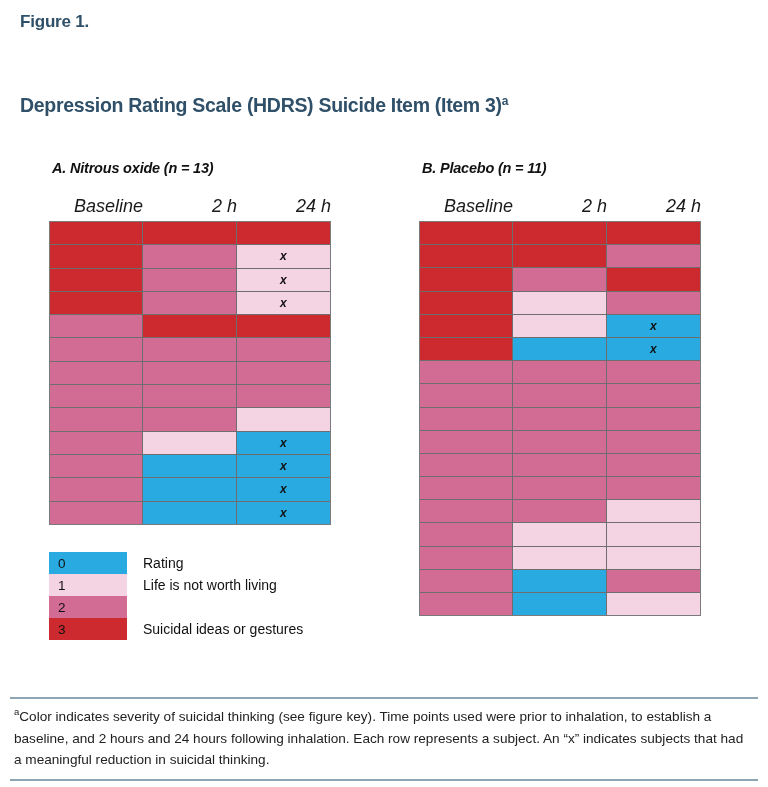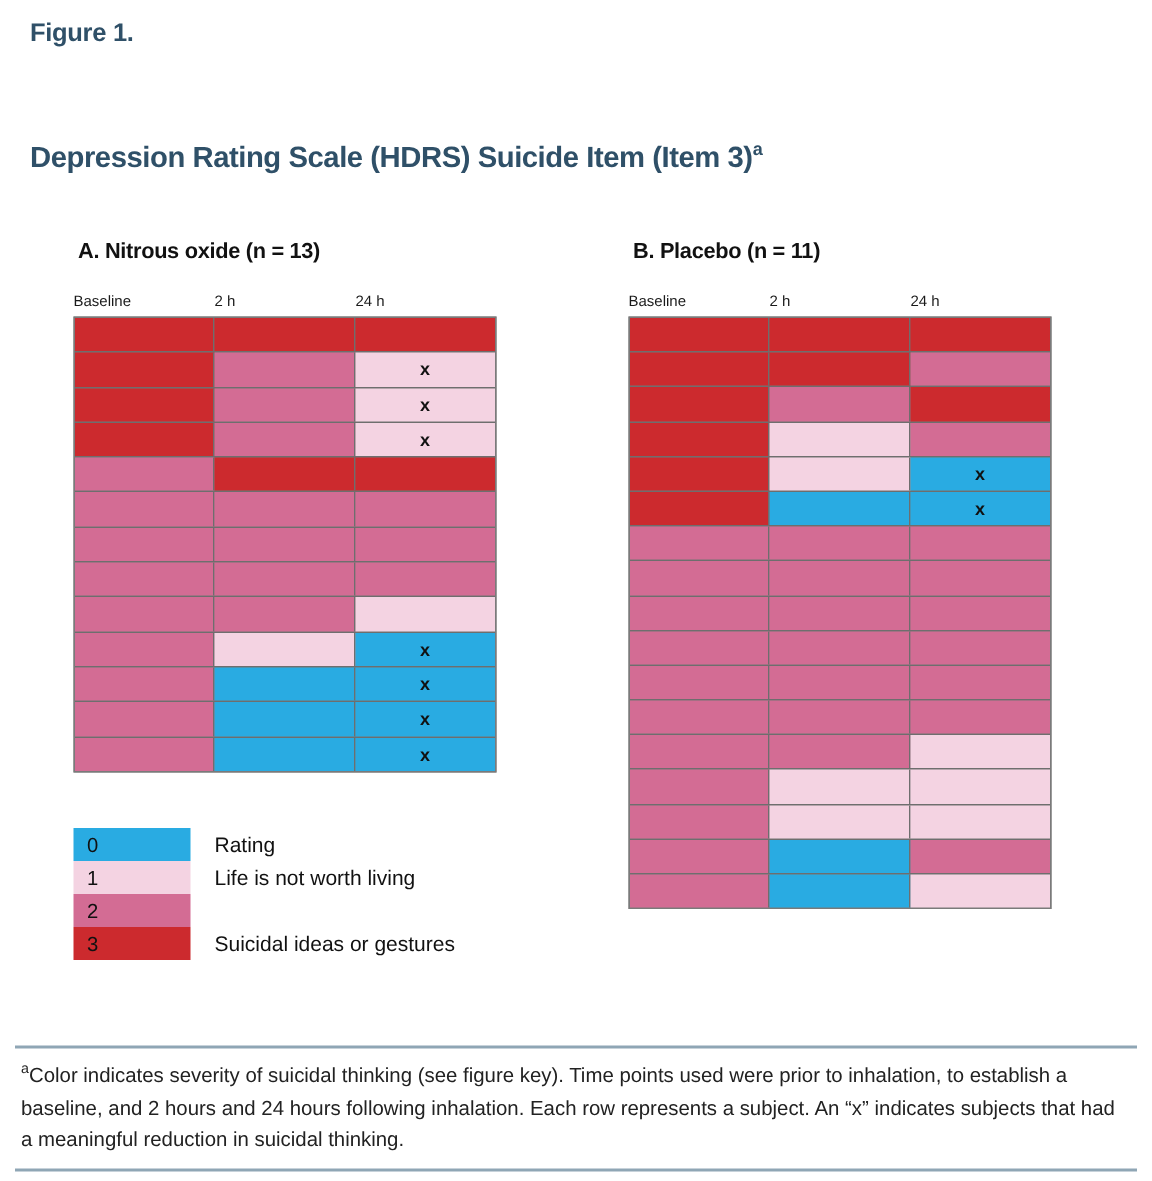--- a/index.html
+++ b/index.html
@@ -21,36 +21,36 @@
     letter-spacing:-0.2px;
   }
   #figure-title {
     position:absolute; left:20px; top:43px; width:720px;
     font-size:19.5px; font-weight:700; color:#2f5068;
     line-height:25px; letter-spacing:-0.3px;
   }
   #figure-title sup { font-size:12px; vertical-align:super; line-height:0; }
 
   
-  .panel { position:absolute; }
+  .panel { position:absolute;font-style:italic; }
   #panel-a { left:49px; top:160px; }
   #panel-b { left:419px; top:160px; }
 
   .panel-title {
     font-size:14.5px; font-weight:700; color:#111;
     margin:0 0 0 3px; letter-spacing:-0.2px; white-space:nowrap;
   }
 
   .col-headers {
     width:282px; display:flex; margin-top:20px;
   }
   .col-headers .col-head {
     flex:1 1 33.3333%;
-    text-align:left;
-    font-size:10px; color:#1a1a1a;
+    text-align:right;
+    font-size:18px; color:#1a1a1a;
     padding-bottom:4px;
   }
 
   .heat-grid {
     width:282px;
     border:1.5px solid #7a7a7a;
     display:flex; flex-direction:column;
     background:#7a7a7a;
   }
   .heat-row {

